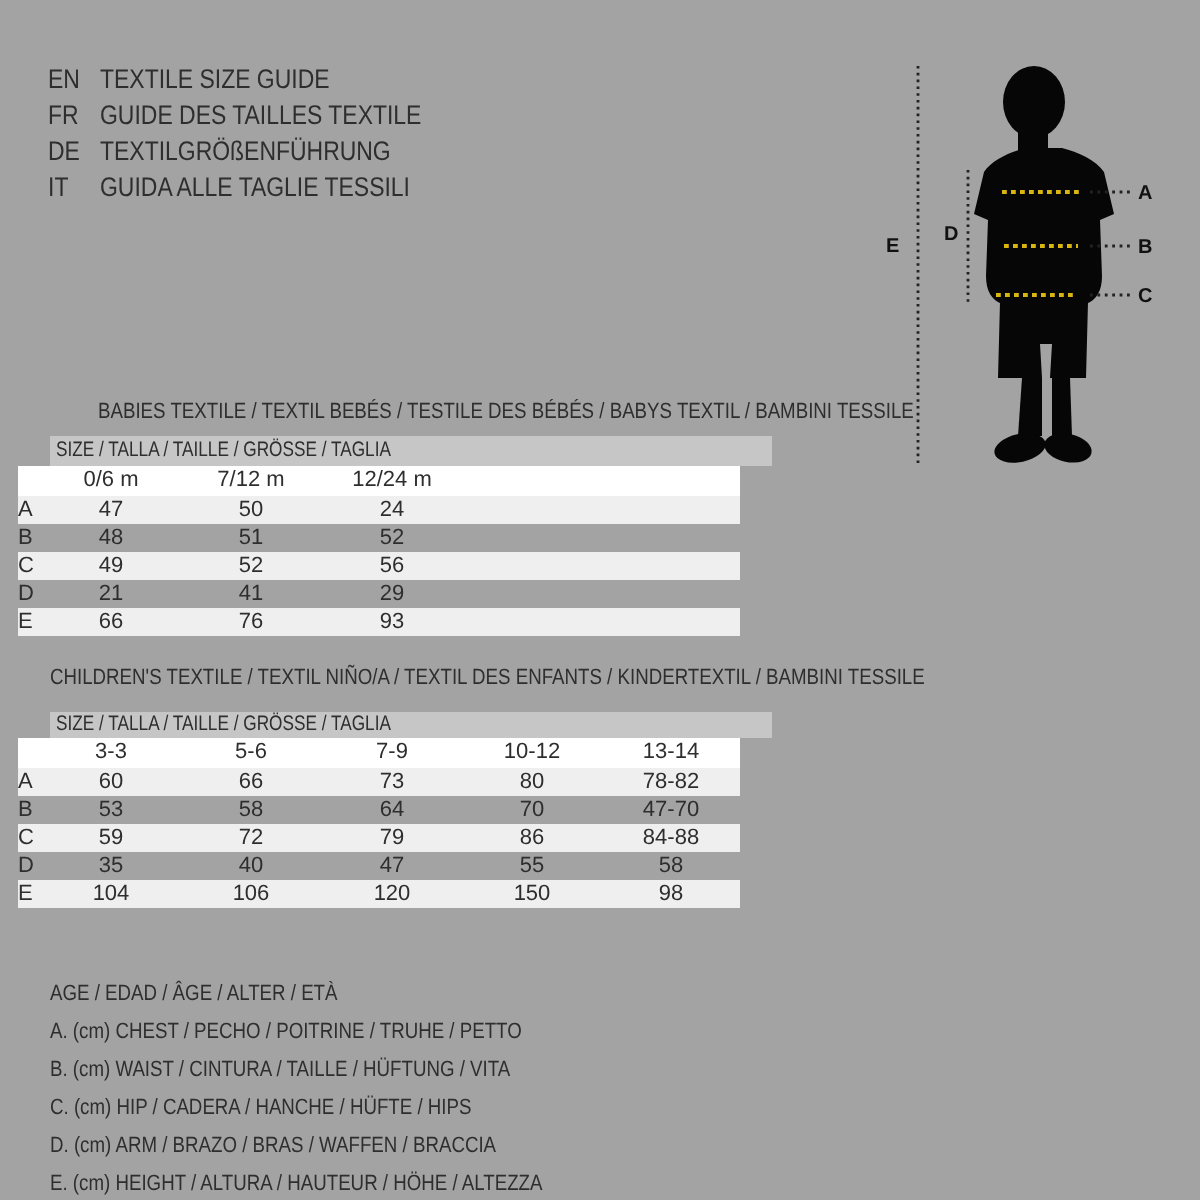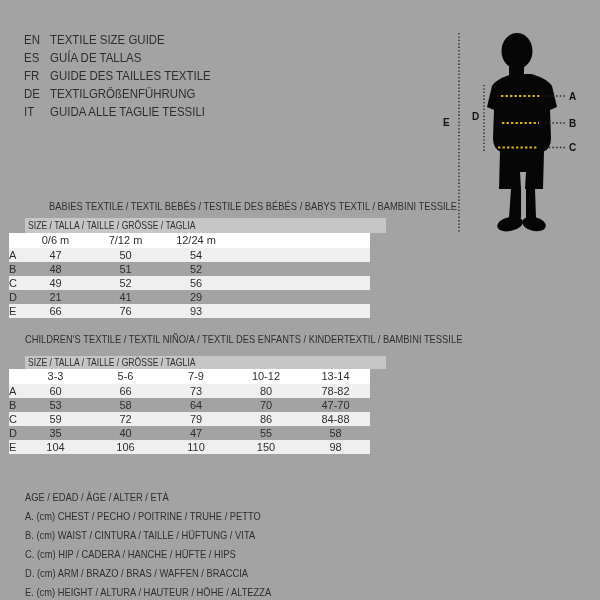--- a/index.html
+++ b/index.html
@@ -56,24 +56,20 @@
 <body>
 
 <div class="page">
 
   <div class="lang-list">
       <div class="lang-row">
         <span class="lang-code">EN</span>
         <span class="lang-label">TEXTILE SIZE GUIDE</span>
       </div>
       <div class="lang-row">
-        <span class="lang-code">ES</span>
-        <span class="lang-label">GUÍA DE TALLAS</span>
-      </div>
-      <div class="lang-row">
         <span class="lang-code">FR</span>
         <span class="lang-label">GUIDE DES TAILLES TEXTILE</span>
       </div>
       <div class="lang-row">
         <span class="lang-code">DE</span>
         <span class="lang-label">TEXTILGRÖßENFÜHRUNG</span>
       </div>
       <div class="lang-row">
         <span class="lang-code">IT</span>
         <span class="lang-label">GUIDA ALLE TAGLIE TESSILI</span>
@@ -136,21 +132,21 @@
           <td>0/6 m</td>
           <td>7/12 m</td>
           <td>12/24 m</td>
           <td></td>
           <td></td>
         </tr>
         <tr class="stripe">
           <td class="lbl">A</td>
           <td>47</td>
           <td>50</td>
-          <td>54</td>
+          <td>24</td>
           <td></td>
           <td></td>
         </tr>
         <tr>
           <td class="lbl">B</td>
           <td>48</td>
           <td>51</td>
           <td>52</td>
           <td></td>
           <td></td>
@@ -235,21 +231,21 @@
           <td>35</td>
           <td>40</td>
           <td>47</td>
           <td>55</td>
           <td>58</td>
         </tr>
         <tr class="stripe">
           <td class="lbl">E</td>
           <td>104</td>
           <td>106</td>
-          <td>110</td>
+          <td>120</td>
           <td>150</td>
           <td>98</td>
         </tr>
       </tbody>
   </table>
 
   <div class="legend">
     <div class="legend-line">
       <span>AGE / EDAD / ÂGE / ALTER / ETÀ</span>
     </div>

